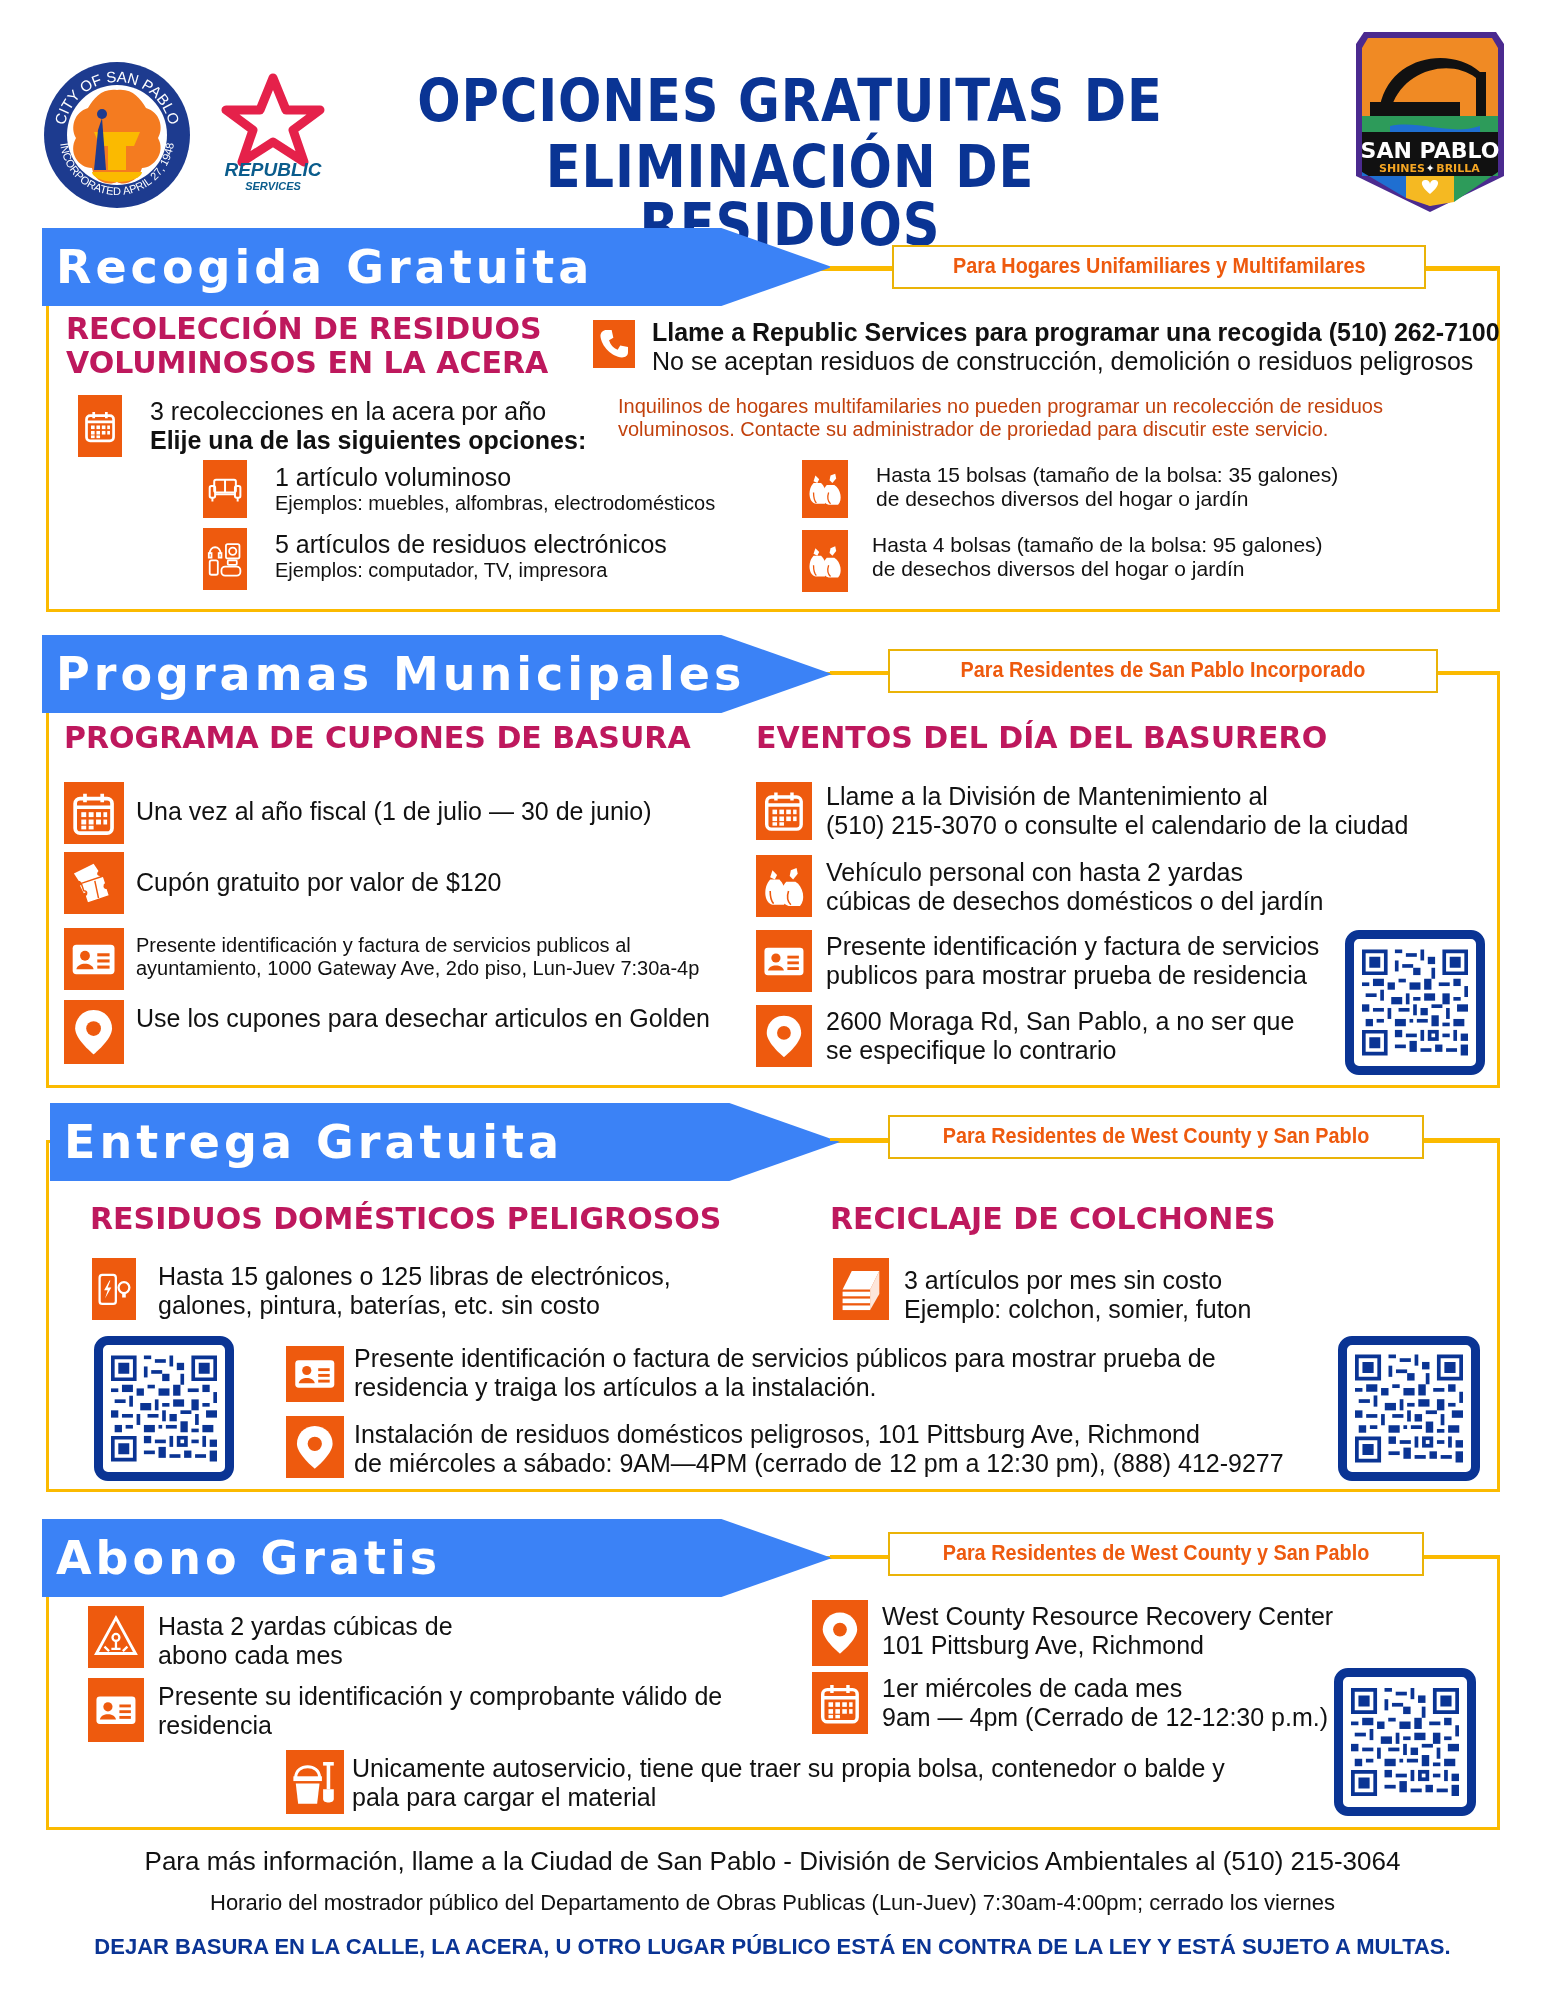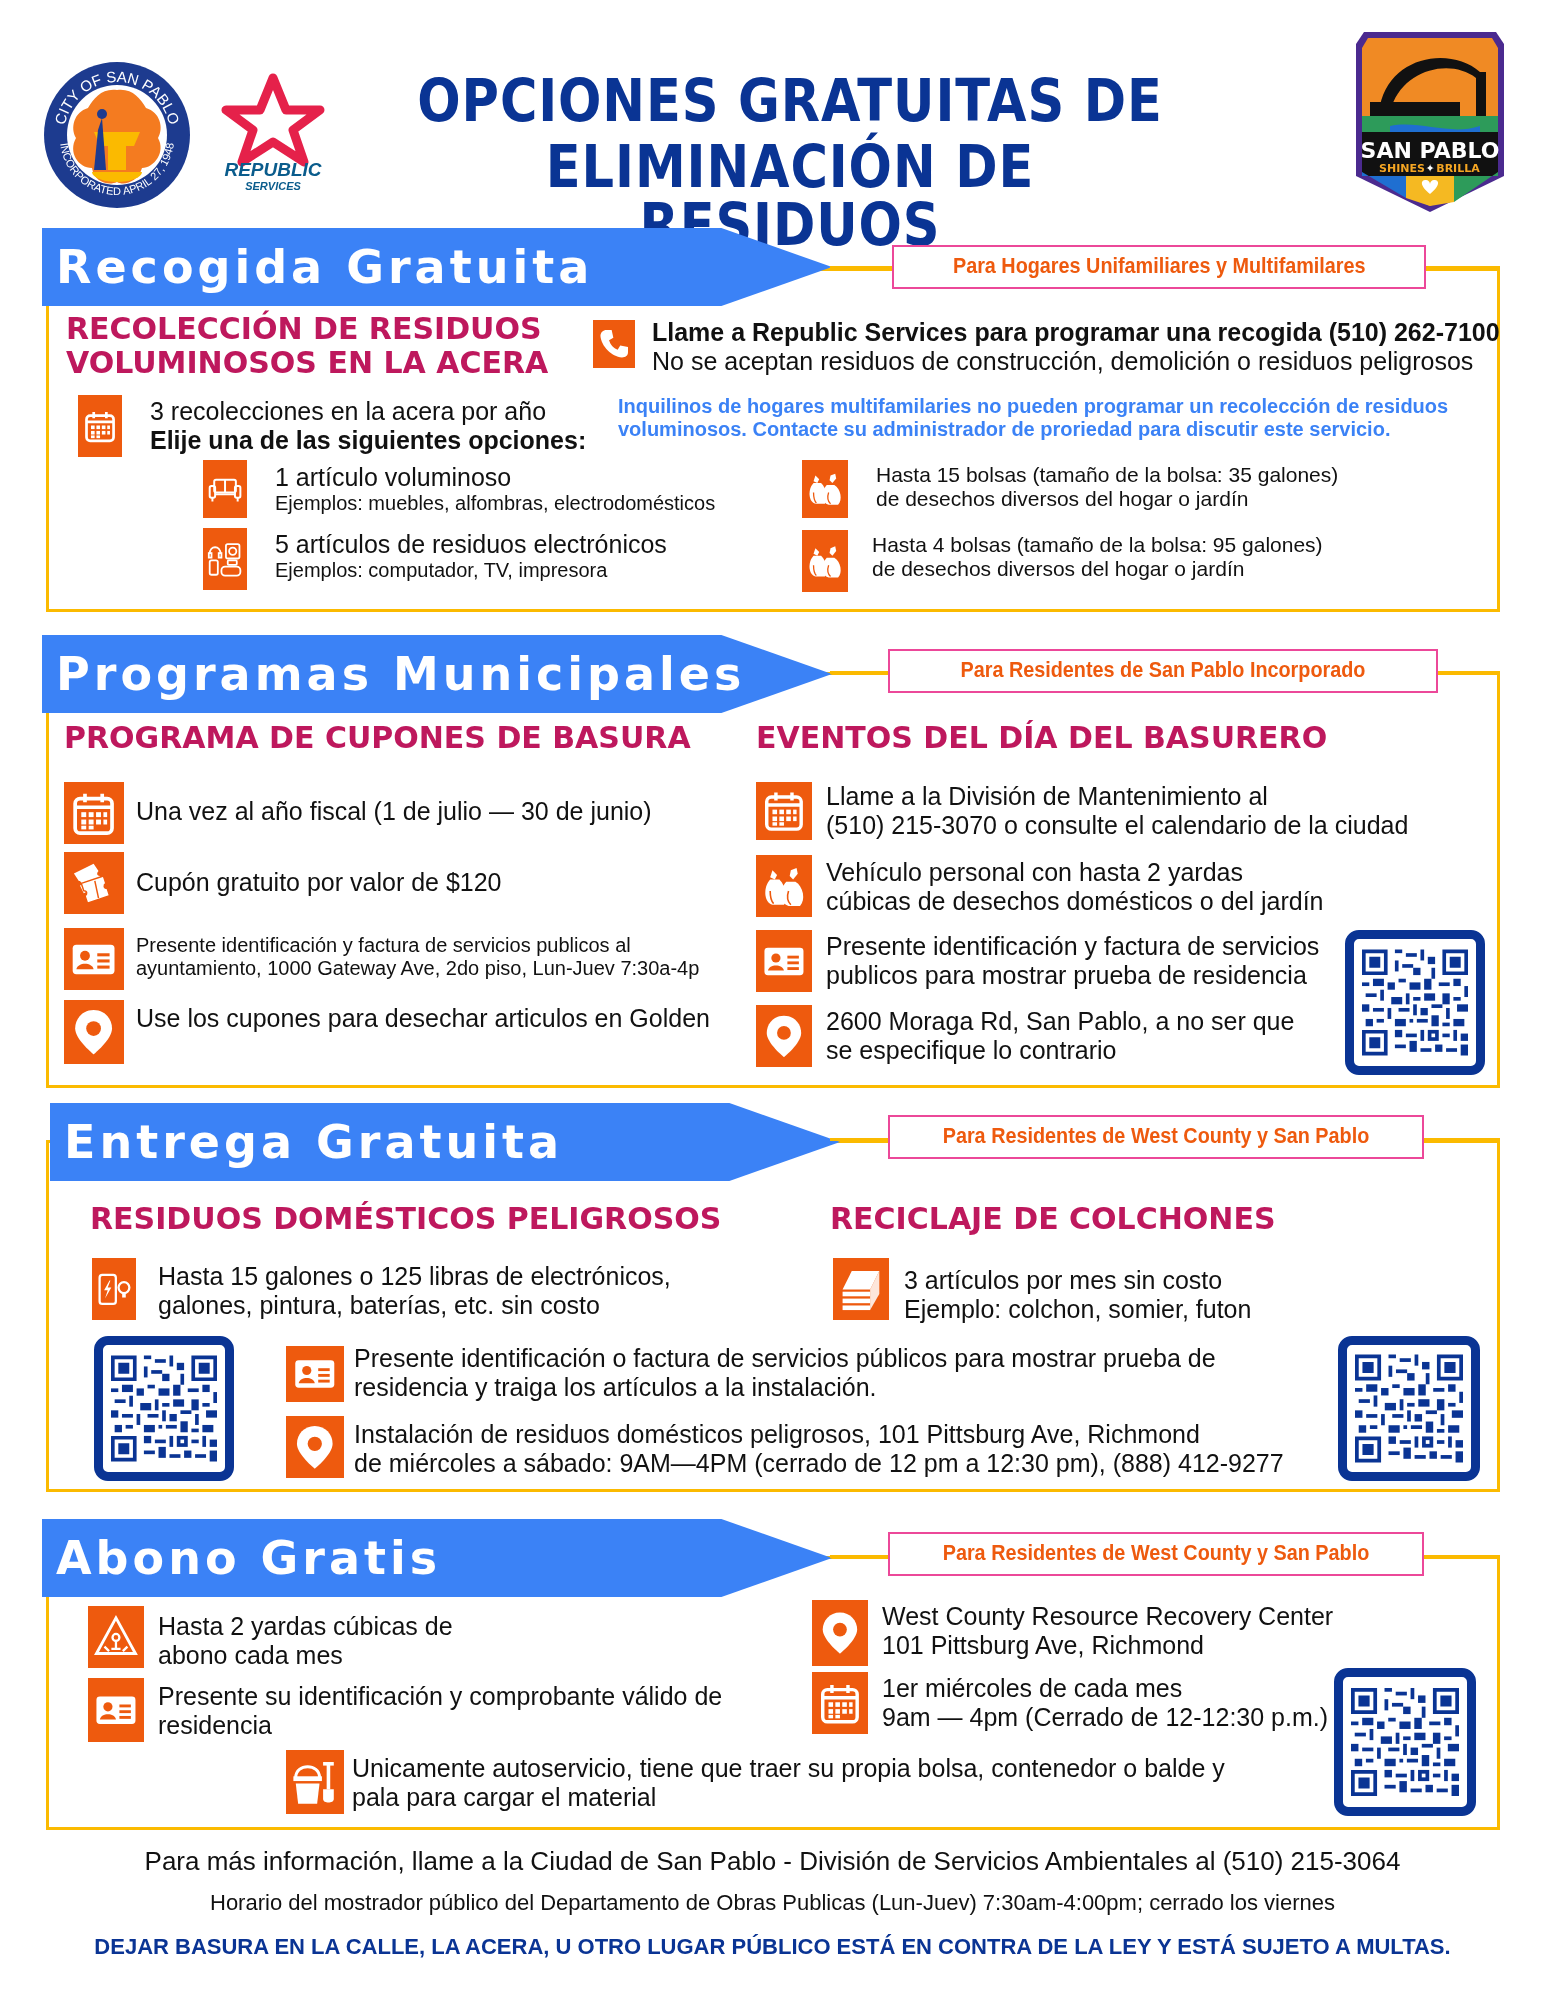--- a/index.html
+++ b/index.html
@@ -25,21 +25,21 @@
   .sec-box { position: absolute; border: 3px solid #fbba00; }
   .banner {
     position: absolute; height: 78px; background: #3b82f6;
     clip-path: polygon(0 0, 86% 0, 100% 50%, 86% 100%, 0 100%);
     color: #fff; font-family: "DejaVu Sans", sans-serif; font-weight: bold;
     font-size: 46px; letter-spacing: 4px; line-height: 78px; padding-left: 14px;
     white-space: nowrap;
   }
   .connector { position: absolute; height: 3px; background: #fbba00; }
   .tag {
-    position: absolute; background: #fff; border: 2px solid #ec4899;
+    position: absolute; background: #fff; border: 2px solid #eab308;
     color: #ee5a0e; font-weight: bold; font-size: 22px; text-align: center;
     line-height: 38px; height: 44px; white-space: nowrap;
     font-family: "Liberation Sans", sans-serif;
   }
   .tag span { display: inline-block; transform: scaleX(0.9); }
 
   .h2 {
     position: absolute; color: #be185d; font-family: "DejaVu Sans", sans-serif;
     font-weight: bold; font-size: 30px; line-height: 1.06; white-space: nowrap;
     transform-origin: left top;
@@ -51,21 +51,21 @@
   }
   .icon svg { width: 82%; height: 82%; }
 
   .txt {
     position: absolute; font-size: 25px; line-height: 1.15; color: #111;
     white-space: nowrap; transform-origin: left top;
     font-family: "Liberation Sans", sans-serif;
   }
   .txt .b { font-weight: bold; }
   .txt .small { font-size: 20px; }
-  .blue { color: #3b82f6; font-weight: bold; }
+  .blue { color: #c2410c; }
 
   .qr {
     position: absolute; border: 9px solid #0a3494; border-radius: 14px; background: #fff;
     padding: 8px;
   }
   .qr svg { width: 100%; height: 100%; display: block; }
 
   
   .foot { position: absolute; left: 0; width: 1545px; text-align: center; white-space: nowrap; }
 </style>

